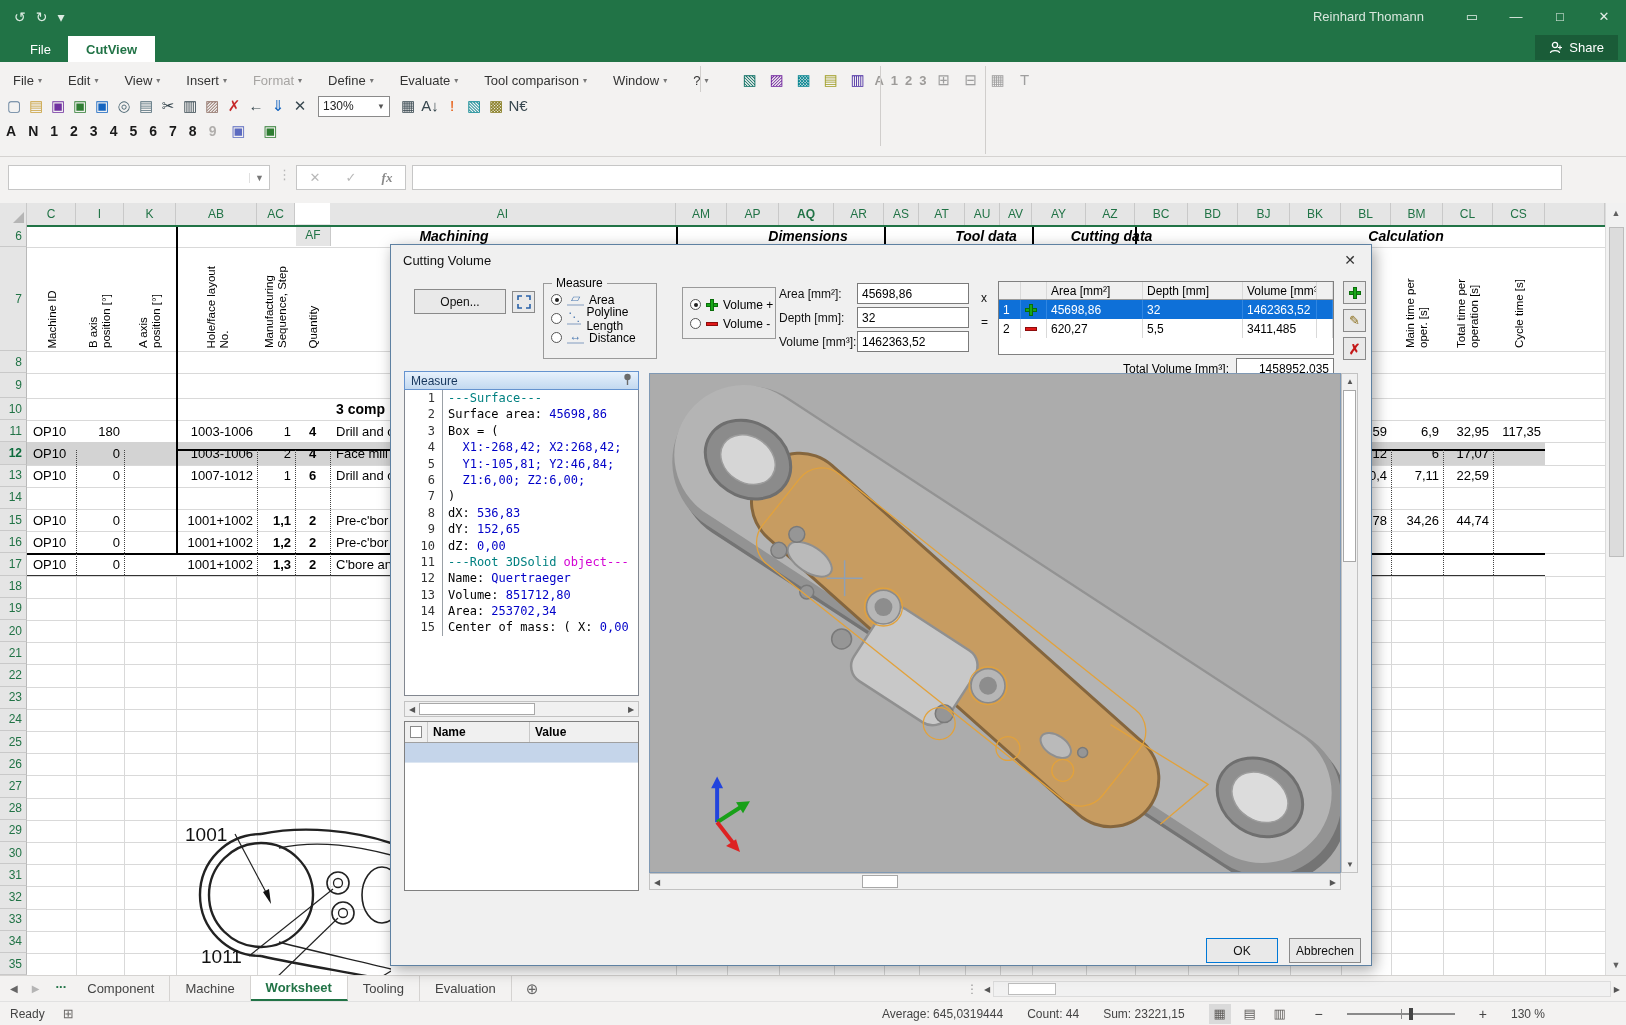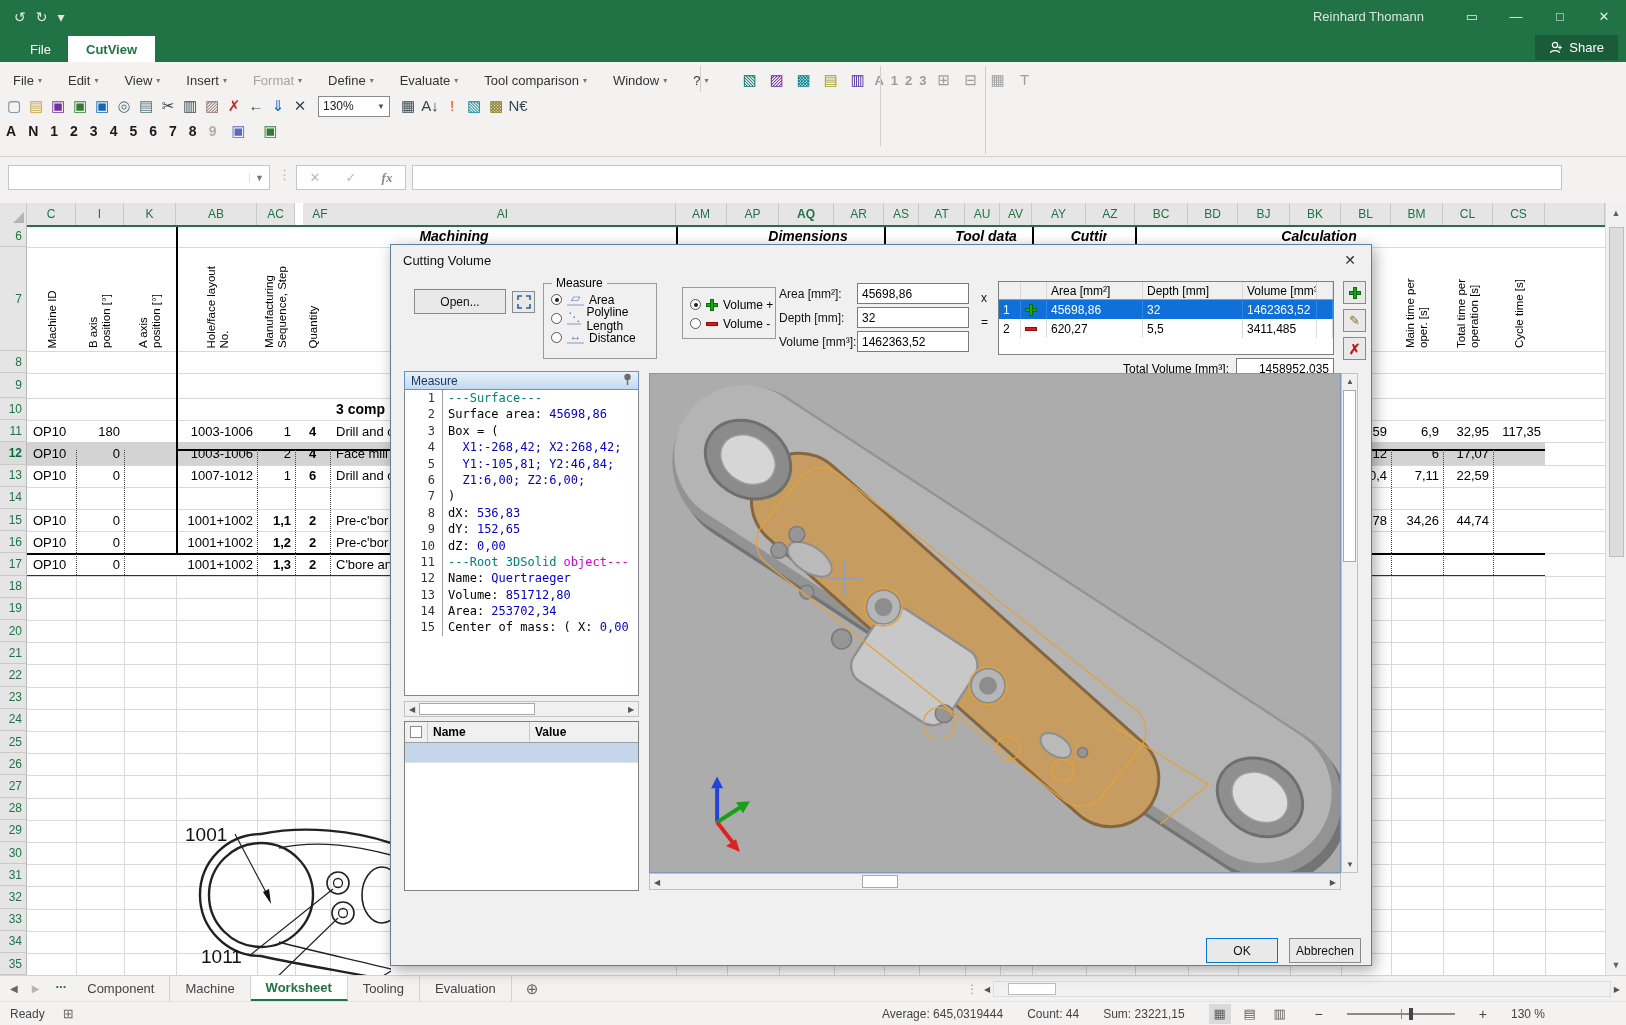--- a/index.html
+++ b/index.html
@@ -374,21 +374,21 @@
       <div class="ghl" style="left: 27px; top: 705.6px; width: 1578px;"></div>
       <div class="ghl" style="left: 27px; top: 727.8px; width: 1578px;"></div>
       <div class="ghl" style="left: 27px; top: 750px; width: 1578px;"></div>
     </div>
   <div id="row-highlight" style="left: 27px; top: 239.4px; width: 1518px; height: 22.2px;"></div>
   <div id="grid-cells">
       <div class="band" style="left: 176px; width: 500px;">Machining</div>
       <div class="band" style="left: 676px; width: 208px;">Dimensions</div>
       <div class="band" style="left: 884px; width: 148px;">Tool data</div>
       <div class="band" style="left: 1032px; width: 103px;">Cutting data</div>
-      <div class="band" style="left: 1079px; width: 410px; padding-left: 14px;">Calculation</div>
+      <div class="band" style="left: 1166px; width: 410px; padding-left: 14px;">Calculation</div>
       <div class="rot" style="left: 2.5px; top: 71.5px; width: 98px; height: 49px;">Machine ID</div>
       <div class="rot" style="left: 51px; top: 72px; width: 98px; height: 48px;">B axis
 position [°]</div>
       <div class="rot" style="left: 101px; top: 70px; width: 98px; height: 52px;">A axis
 position [°]</div>
       <div class="rot" style="left: 167.5px; top: 55.5px; width: 98px; height: 81px;">Hole/face layout
 No.</div>
       <div class="rot" style="left: 227px; top: 77px; width: 98px; height: 38px;">Manufacturing
 Sequence, Step</div>
       <div class="rot" style="left: 263.5px; top: 78.5px; width: 98px; height: 35px;">Quantity</div>
@@ -467,21 +467,21 @@
       <div class="dotv" style="left: 1443px; top: 247px; height: 125px;"></div>
       <div class="dotv" style="left: 1493px; top: 247px; height: 125px;"></div>
     </div>
   <div id="col-headers">
       <div id="corner"></div>
       <div class="colhdr" style="left: 27px; width: 49px;">C</div>
       <div class="colhdr" style="left: 76px; width: 48px;">I</div>
       <div class="colhdr" style="left: 124px; width: 52px;">K</div>
       <div class="colhdr" style="left: 176px; width: 81px;">AB</div>
       <div class="colhdr" style="left: 257px; width: 38px;">AC</div>
-      <div class="colhdr" style="left: 303px; width: 35px;">AF</div>
+      <div class="colhdr" style="left: 296px; width: 35px; margin-top: 21px;">AF</div>
       <div class="colhdr" style="left: 330px; width: 346px;">AI</div>
       <div class="colhdr" style="left: 676px; width: 51px;">AM</div>
       <div class="colhdr" style="left: 727px; width: 52px;">AP</div>
       <div class="colhdr" style="left: 779px; width: 55px; font-weight: bold;">AQ</div>
       <div class="colhdr" style="left: 834px; width: 50px;">AR</div>
       <div class="colhdr" style="left: 884px; width: 35px;">AS</div>
       <div class="colhdr" style="left: 919px; width: 46px;">AT</div>
       <div class="colhdr" style="left: 965px; width: 35px;">AU</div>
       <div class="colhdr" style="left: 1000px; width: 32px; text-align: center;">AV</div>
       <div class="colhdr" style="left: 1032px; width: 54px;">AY</div>

